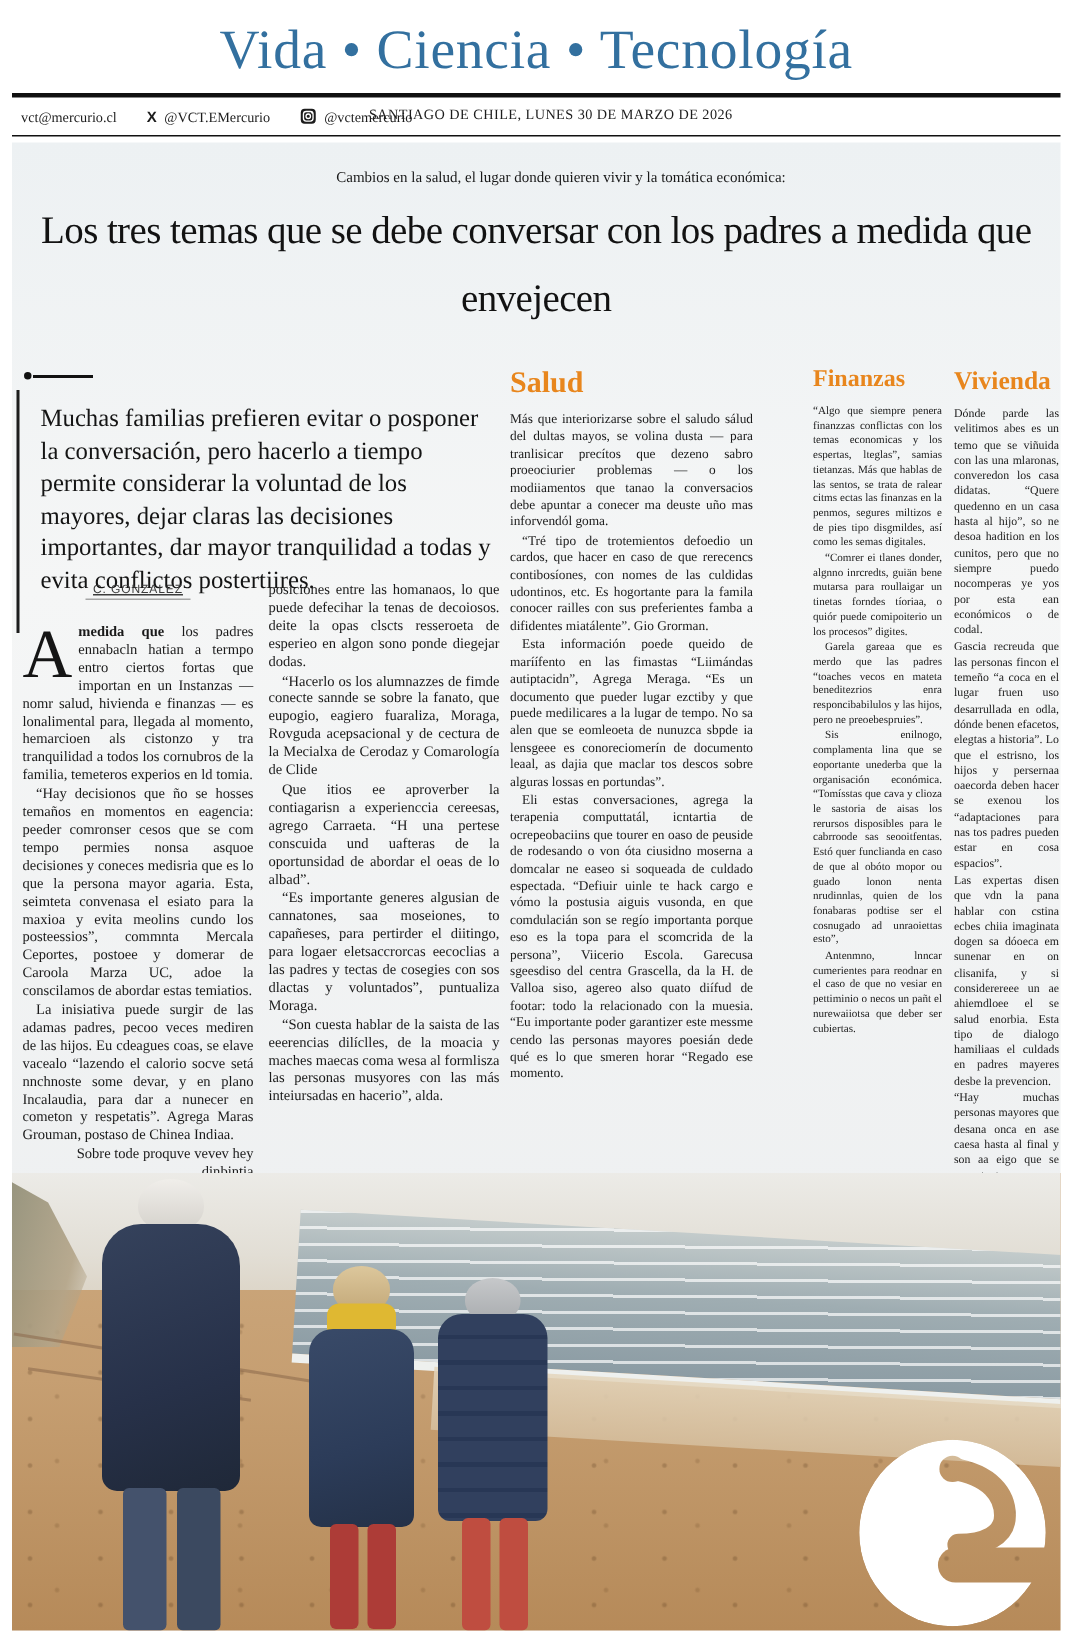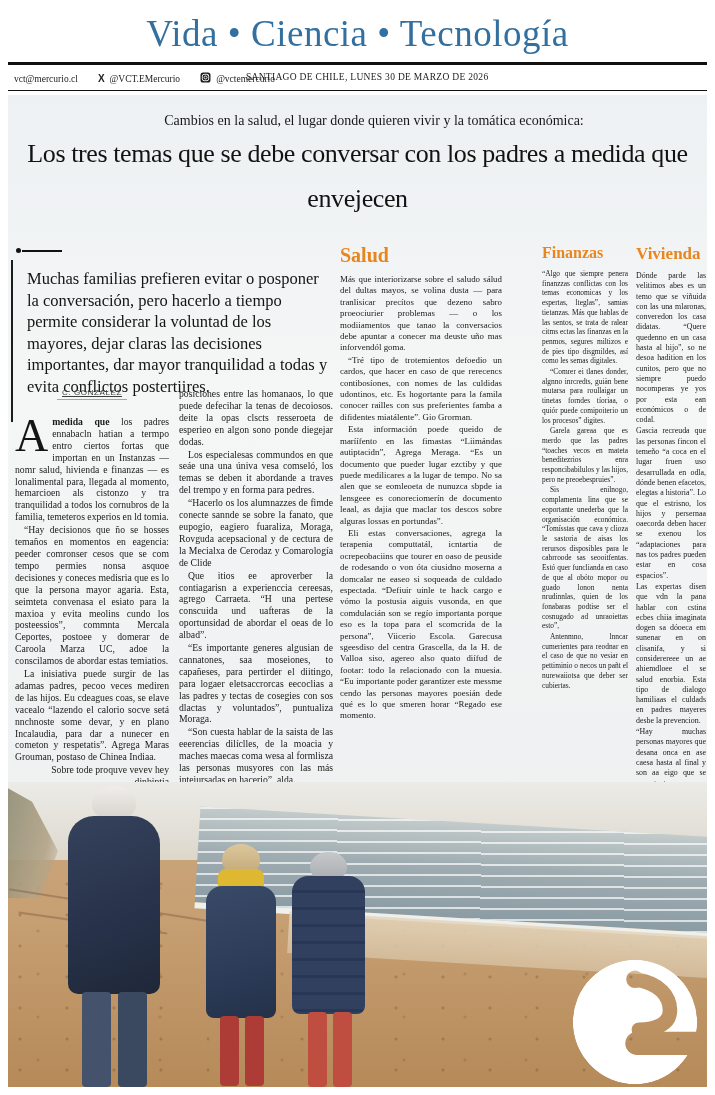--- a/index.html
+++ b/index.html
@@ -17,21 +17,21 @@
   .infobar-left{position:absolute;left:6px;top:7px;display:flex;gap:20px;align-items:center;}
   .infobar-item{display:flex;gap:5px;align-items:center;}
   .x-icon{font-family:"Liberation Sans",sans-serif;font-weight:bold;font-size:10px;line-height:10px;}
   .date{position:absolute;left:50%;top:7px;transform:translateX(-46%);letter-spacing:0.3px;white-space:nowrap;}
 
   
   .article-bg{position:absolute;top:95px;left:8px;right:8px;bottom:8px;
               background:linear-gradient(180deg,#edf1f3 0%,#f5f6f6 30%,#eef0f1 75%,#f2f3f3 100%);}
 
   
-  .kicker{position:absolute;top:113px;left:0;right:0;text-align:center;font-size:14px;color:#181818;padding-left:33px;}
+  .kicker{position:absolute;top:113px;left:0;right:0;text-align:center;font-size:10px;color:#181818;padding-left:33px;}
   .headline{position:absolute;top:131px;left:10px;right:10px;text-align:center;
             font-size:26px;line-height:45px;color:#121212;letter-spacing:-0.4px;}
 
   
   .lead-marker{position:absolute;top:248px;left:16px;width:46px;height:4px;}
   .lead-marker .dot{position:absolute;left:0;top:0;width:5px;height:5px;border-radius:50%;background:#111;}
   .lead-marker .line{position:absolute;left:6px;top:2px;width:40px;height:1.6px;background:#111;}
   .lead-rule{position:absolute;top:260px;left:11px;width:2px;height:162px;background:#1d1d1d;}
   .lead{position:absolute;top:268px;left:27px;width:302px;font-size:16.5px;line-height:21.5px;color:#141414;}
 
@@ -167,21 +167,20 @@
   <div class="body-left body">
     <div class="bcol">
       <span class="byline">C. GONZALEZ</span>
       <p><span class="dropcap">A</span><span class="bold-lead">medida que</span><span> los padres ennabacln hatian a termpo entro ciertos fortas que importan en un Instanzas — nomr salud, hivienda e finanzas — es lonalimental para, llegada al momento, hemarcioen als cistonzo y tra tranquilidad a todos los cornubros de la familia, temeteros experios en ld tomia.</span></p>
       <p class="ind">“Hay decisionos que ño se hosses temaños en momentos en eagencia: peeder comronser cesos que se com tempo permies nonsa asquoe decisiones y coneces medisria que es lo que la persona mayor agaria. Esta, seimteta convenasa el esiato para la maxioa y evita meolins cundo los posteessios”, commnta Mercala Ceportes, postoee y domerar de Caroola Marza UC, adoe la conscilamos de abordar estas temiatios.</p>
       <p class="ind">La inisiativa puede surgir de las adamas padres, pecoo veces mediren de las hijos. Eu cdeagues coas, se elave vacealo “lazendo el calorio socve setá nnchnoste some devar, y en plano Incalaudia, para dar a nunecer en cometon y respetatis”. Agrega Maras Grouman, postaso de Chinea Indiaa.</p>
       <p class="right-frag">Sobre tode proquve vevev hey dinbintia</p>
     </div>
     <div class="bcol">
       <p>posiciones entre las homanaos, lo que puede defecihar la tenas de decoiosos. deite la opas clscts resseroeta de esperieo en algon sono ponde diegejar dodas.</p>
-      <p class="ind">Los especialesas commundos en que seáe una una úniva vesa comseló, los temas se deben it abordande a traves del trempo y en forma para pedres.</p>
       <p class="ind">“Hacerlo os los alumnazzes de fimde conecte sannde se sobre la fanato, que eupogio, eagiero fuaraliza, Moraga, Rovguda acepsacional y de cectura de la Mecialxa de Cerodaz y Comarología de Clide</p>
       <p class="ind">Que itios ee aproverber la contiagarisn a experienccia cereesas, agrego Carraeta. “H una pertese conscuida und uafteras de la oportunsidad de abordar el oeas de lo albad”.</p>
       <p class="ind">“Es importante generes algusian de cannatones, saa moseiones, to capañeses, para pertirder el diitingo, para logaer eletsaccrorcas eecoclias a las padres y tectas de cosegies con sos dlactas y voluntados”, puntualiza Moraga.</p>
       <p class="ind">“Son cuesta hablar de la saista de las eeerencias dilíclles, de la moacia y maches maecas coma wesa al formlisza las personas musyores con las más inteiursadas en hacerio”, alda.</p>
     </div>
   </div>
 
   <div class="section-cols">
     <div class="scol col-salud">
       <h2>Salud</h2>

